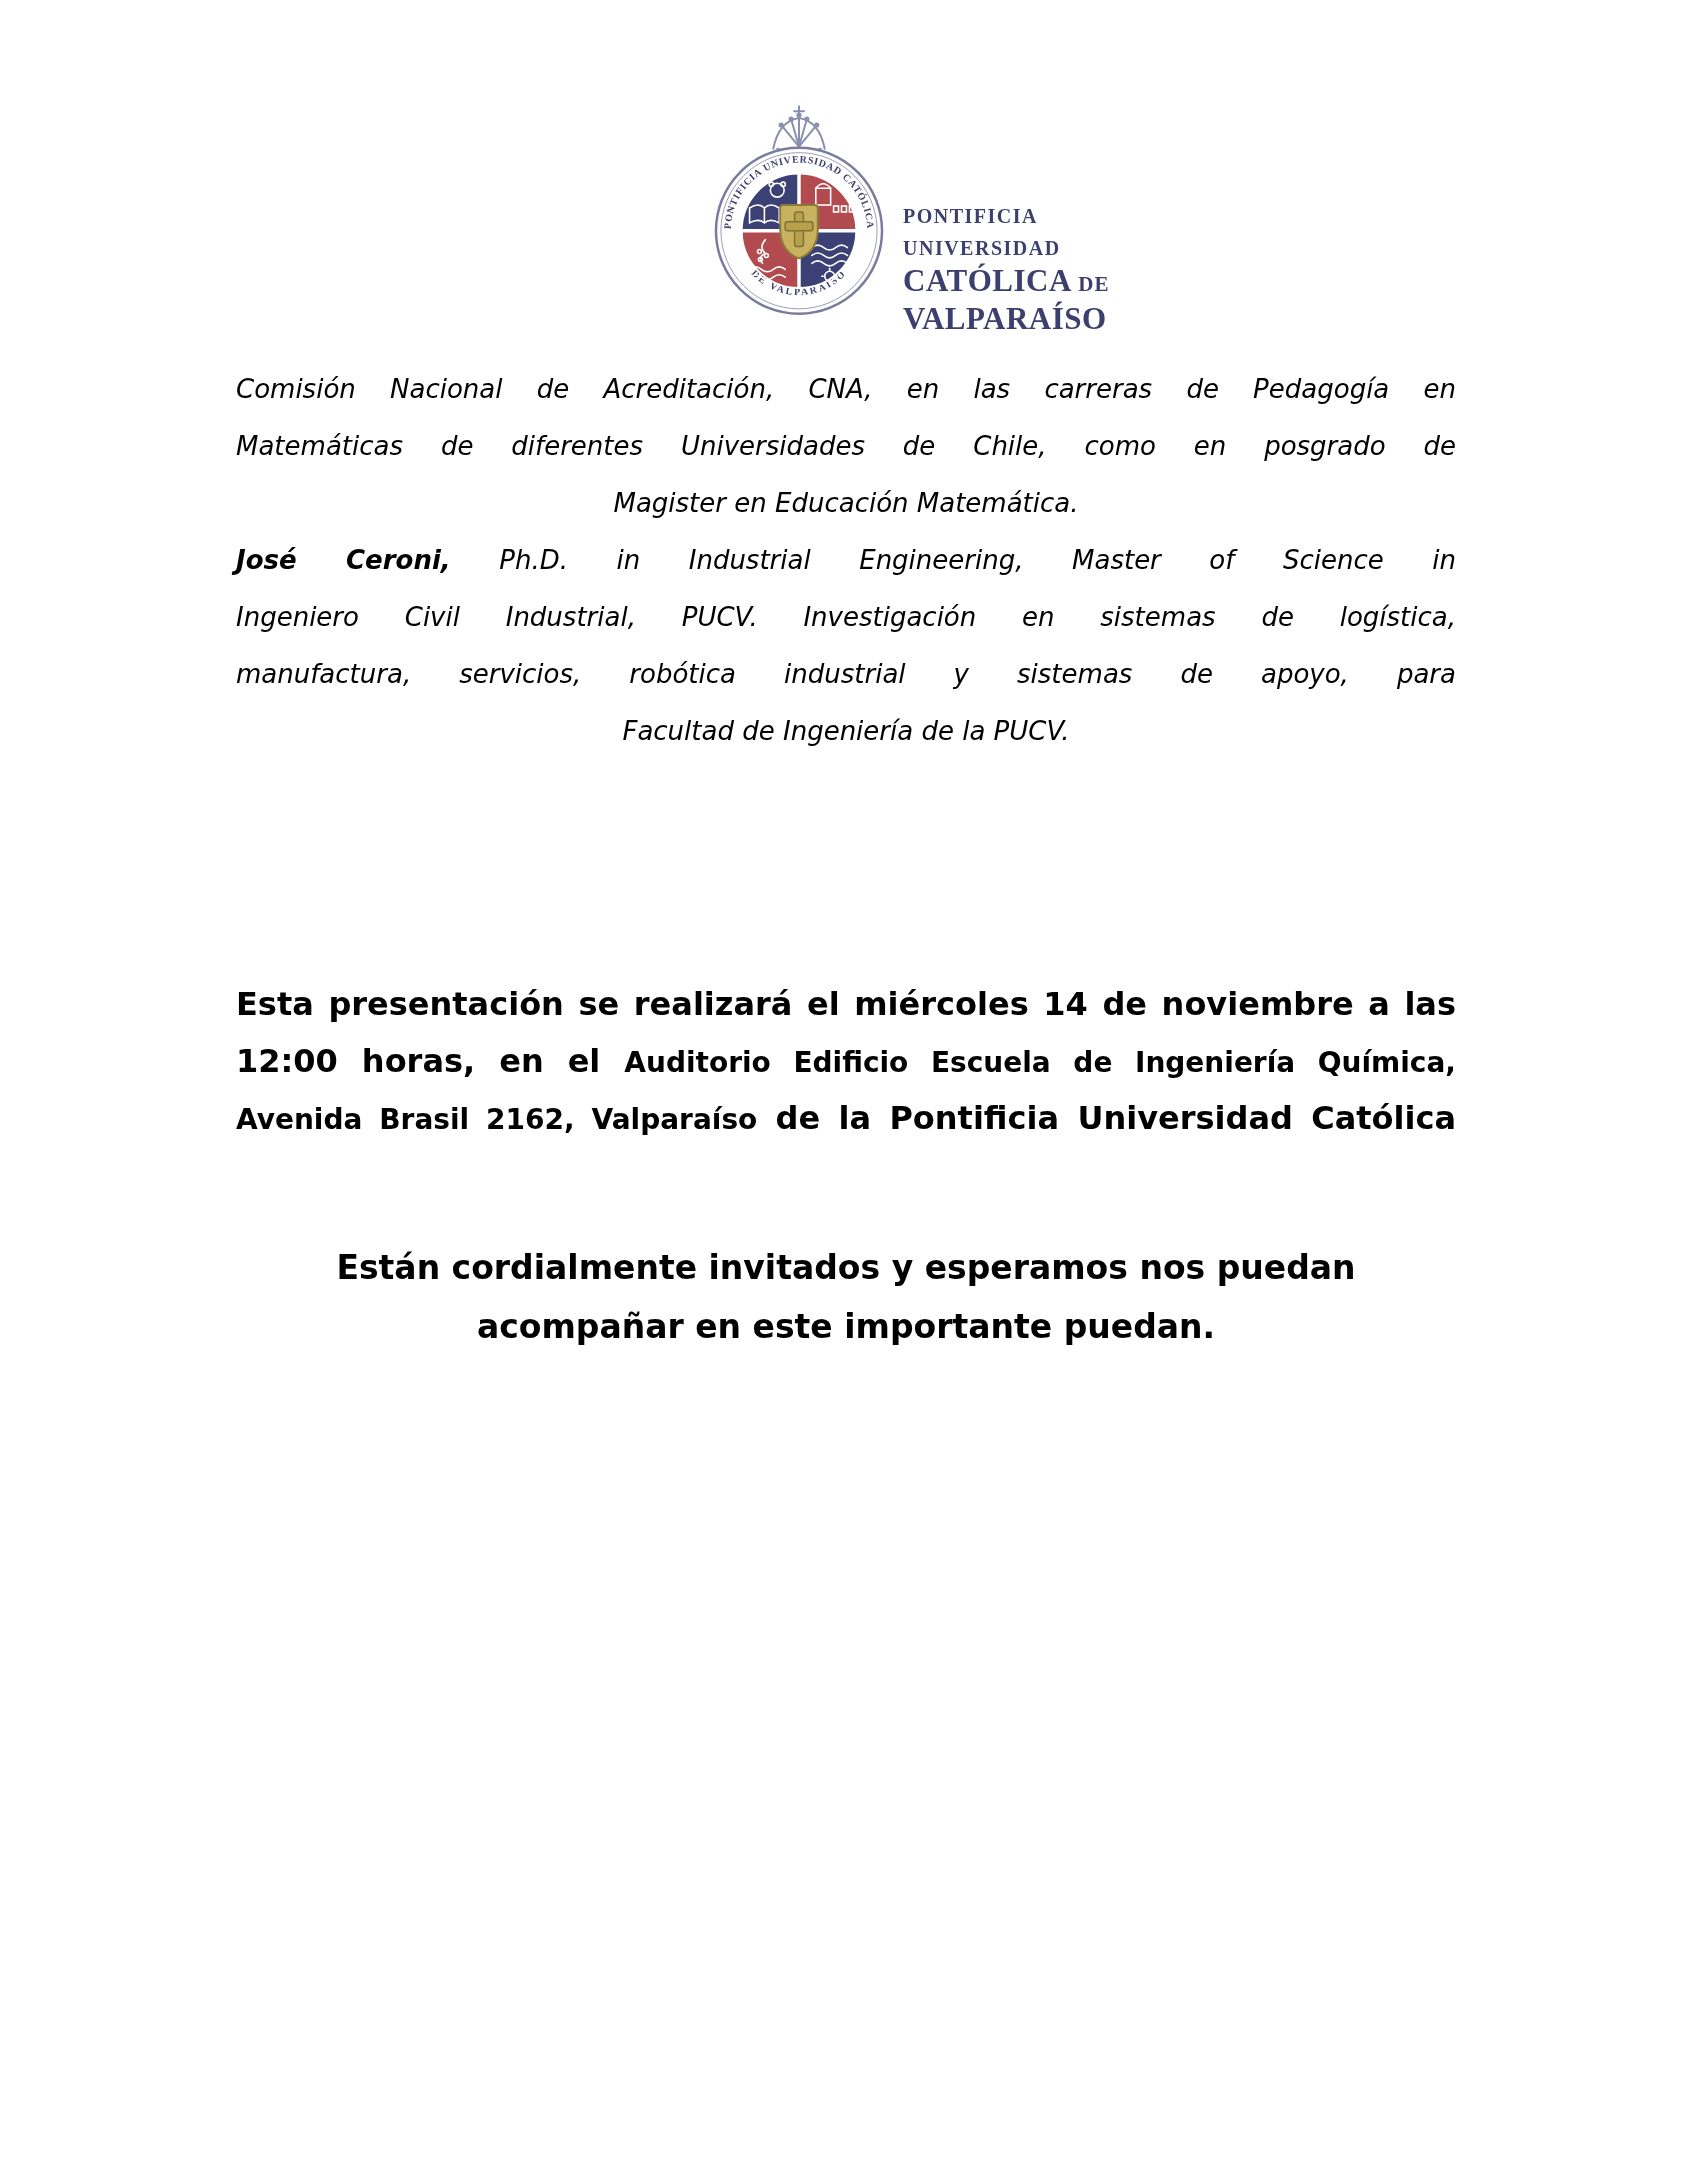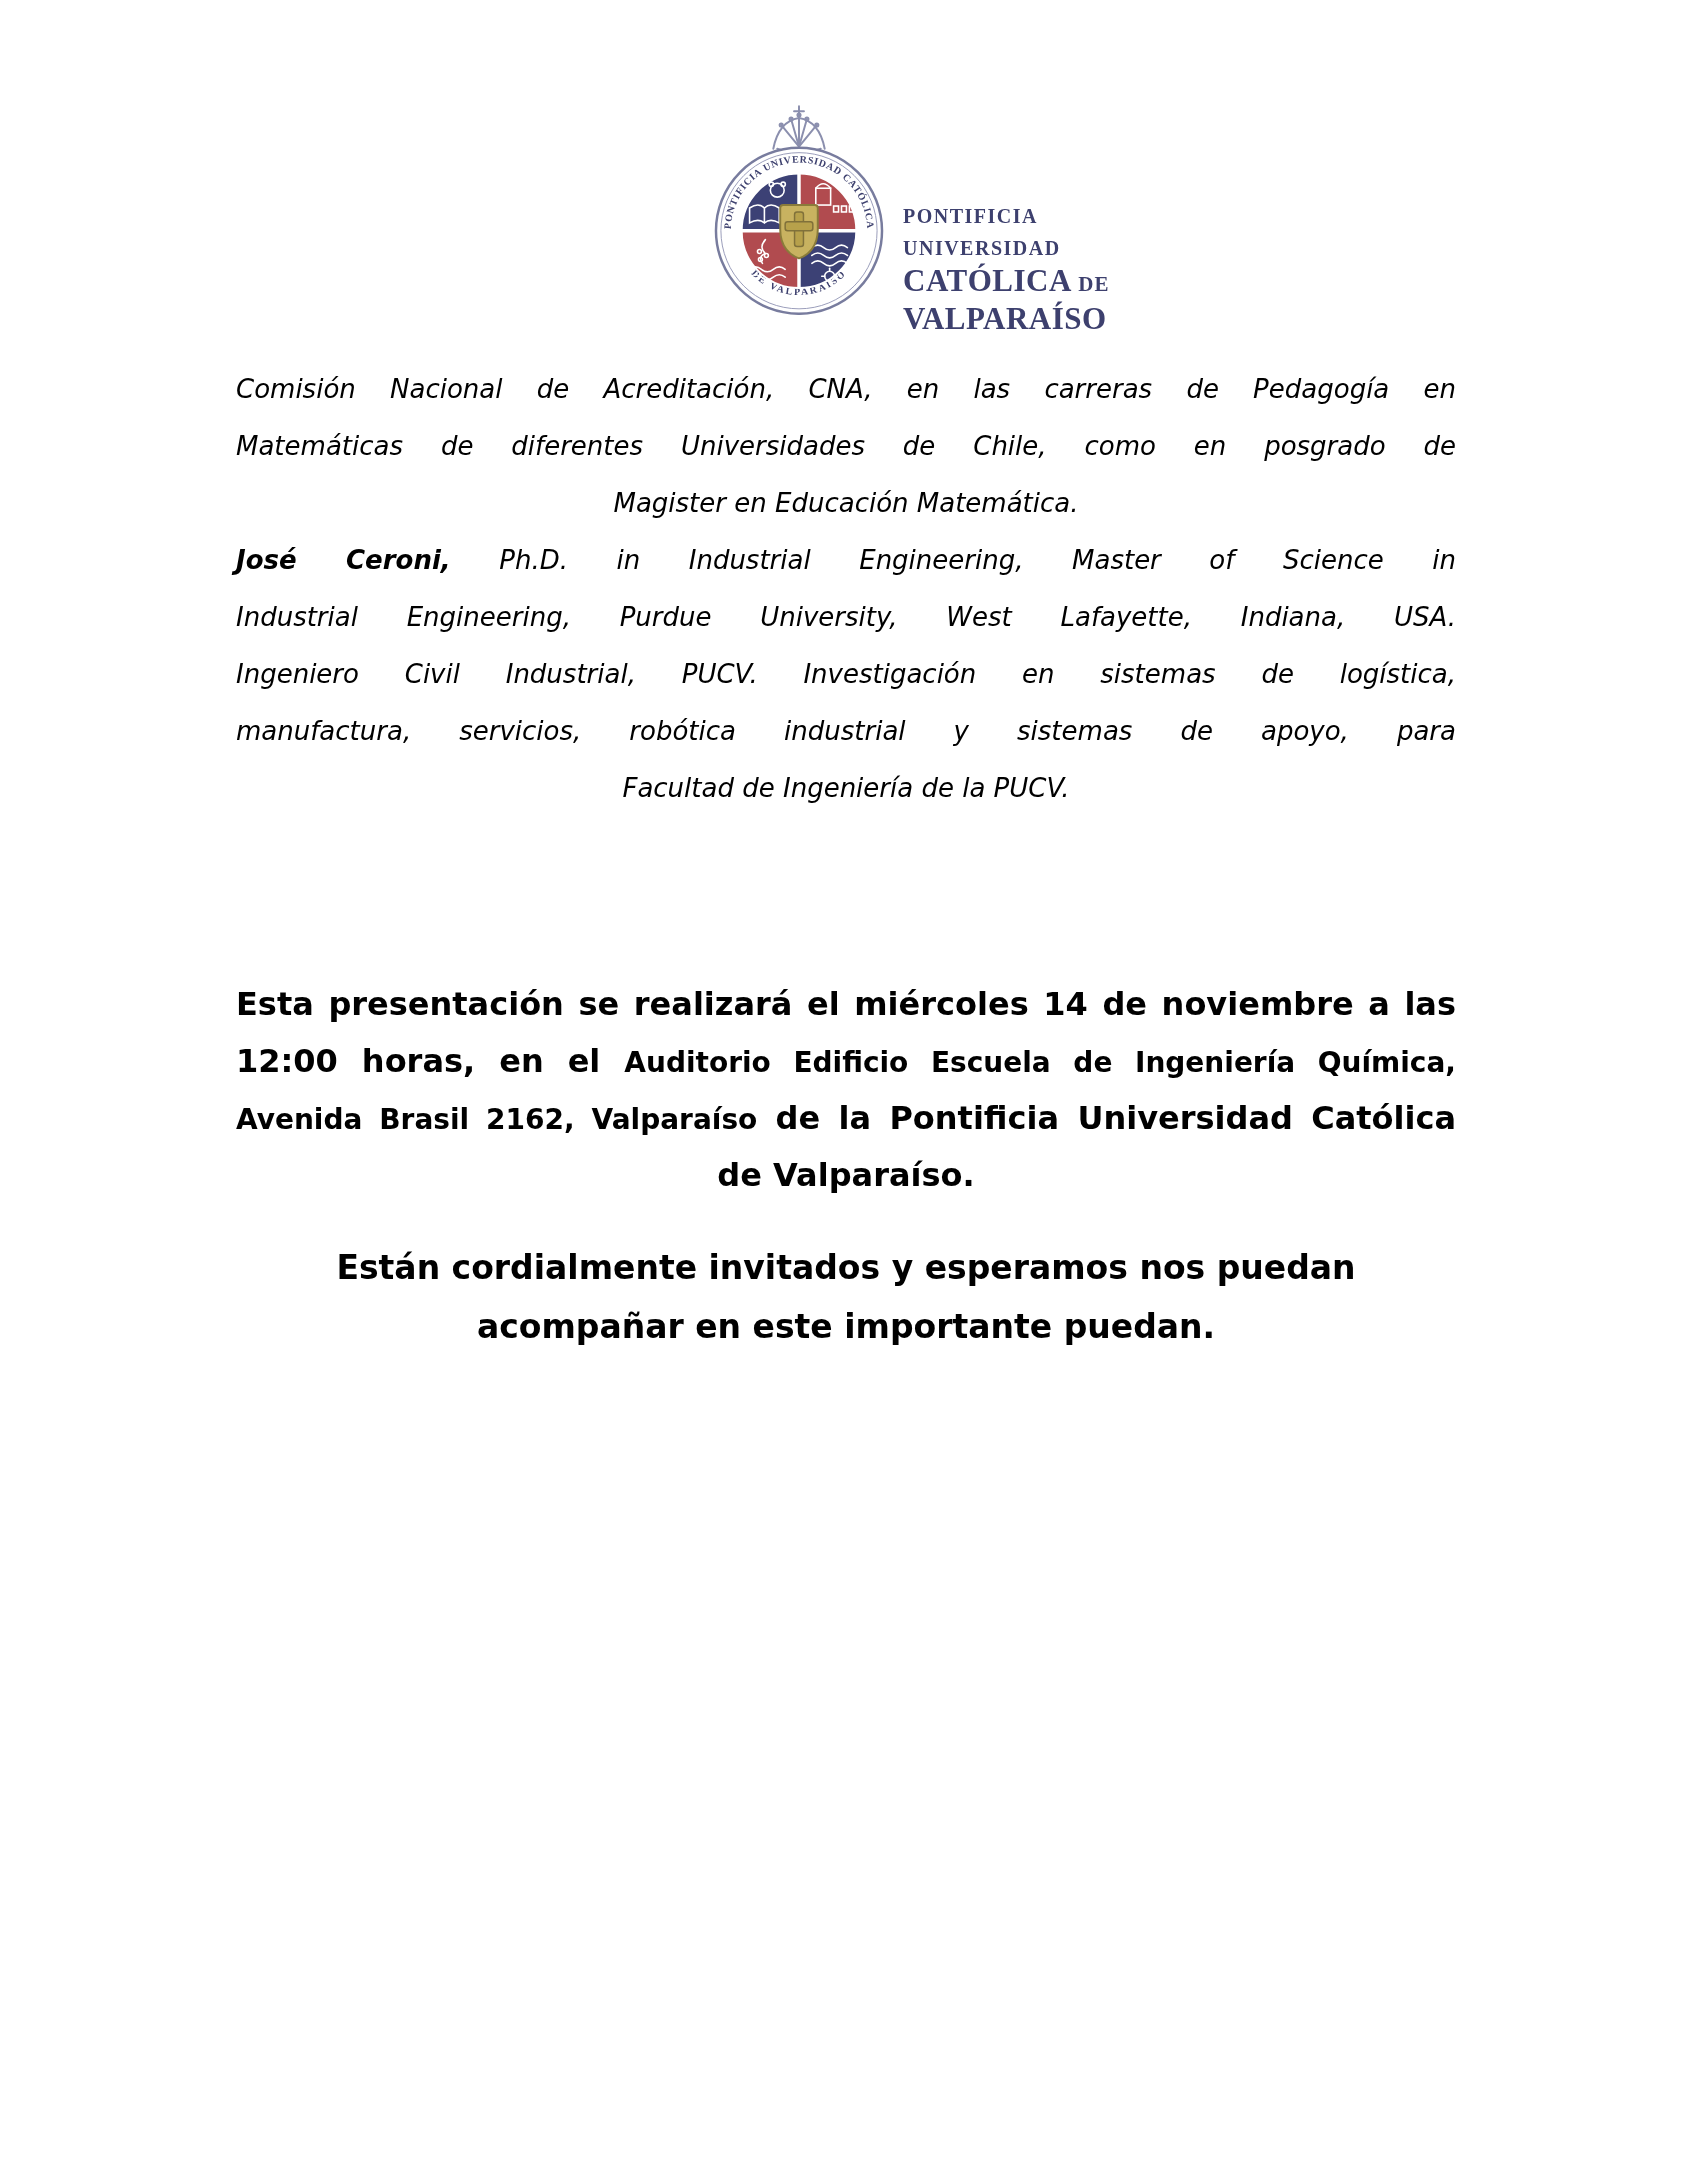--- a/index.html
+++ b/index.html
@@ -125,31 +125,29 @@
       <div class="wm-lg"><span>CATÓLICA</span> <span class="wm-de">DE</span></div>
       <div class="wm-lg2">VALPARAÍSO</div>
     </div>
   </div>
 
   <div class="col bio">
     <div class="ln j">Comisión Nacional de Acreditación, CNA, en las carreras de Pedagogía en</div>
     <div class="ln j">Matemáticas de diferentes Universidades de Chile, como en posgrado de</div>
     <div class="ln last">Magister en Educación Matemática.</div>
     <div class="ln j"><span class="b">José Ceroni,</span> <span>Ph.D. in Industrial Engineering, Master of Science in</span></div>
-    <div class="ln j">Industrial Engineering, Purdue University, West Lafayette, Indiana, USA.</div>
     <div class="ln j">Ingeniero Civil Industrial, PUCV. Investigación en sistemas de logística,</div>
     <div class="ln j">manufactura, servicios, robótica industrial y sistemas de apoyo, para</div>
     <div class="ln last">Facultad de Ingeniería de la PUCV.</div>
   </div>
 
   <div class="col event">
     <div class="ln j">Esta presentación se realizará el miércoles 14 de noviembre a las</div>
     <div class="ln j"><span>12:00 horas, en el</span> <span class="szB">Auditorio Edificio Escuela de Ingeniería Química,</span></div>
     <div class="ln j"><span class="szB">Avenida Brasil 2162, Valparaíso</span> <span>de la</span> <span>Pontificia Universidad Católica</span></div>
-    <div class="ln last">de Valparaíso.</div>
   </div>
 
   <div class="col invite">
     <div class="ln">Están cordialmente invitados y esperamos nos puedan</div>
     <div class="ln">acompañar en este importante puedan.</div>
   </div>
 
 </div>
 
 

